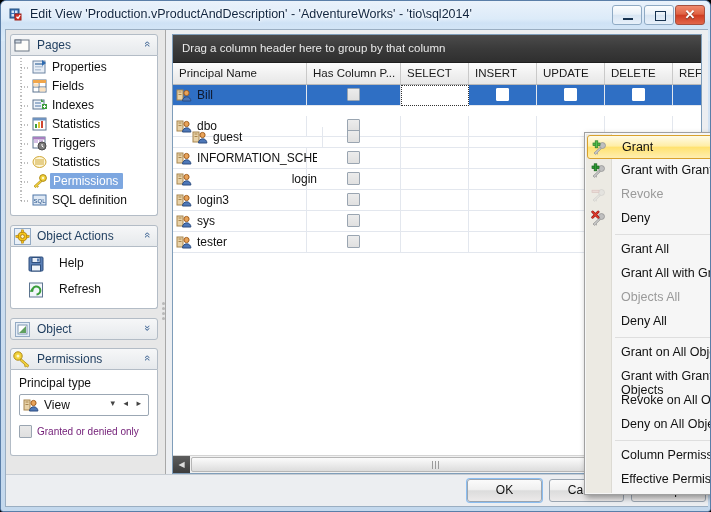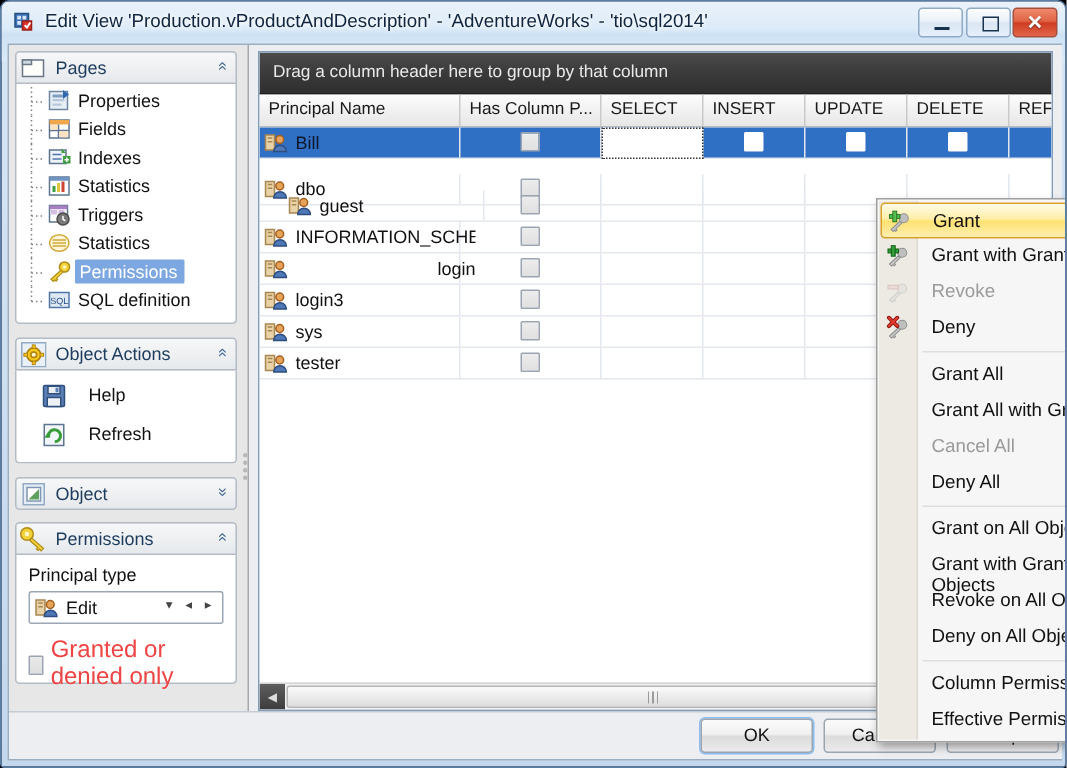--- a/index.html
+++ b/index.html
@@ -134,21 +134,21 @@
   .combo .c-arrows {
     position:absolute; right:4px; top:3px; font-size:9px; color:#444;
     letter-spacing:3px;
   }
   .chk-row { margin-top:9px; display:flex; align-items:center; }
   .chk-box {
     width:13px; height:13px; border:1px solid #9aa5b1;
     background: linear-gradient(180deg,#e9e9e9,#dfdfdf);
     margin-right:5px; border-radius:1px;
   }
-  .chk-label { font-size:16px; color:#ef4444; }
+  .chk-label { font-size:10px; color:#701a75; }
 
   
   #splitter {
     position:absolute; left:155px; top:270px; width:5px; height:24px;
   }
   #splitter i {
     display:block; width:3px; height:3px; background:#b8b8b8;
     border-radius:50%; margin:2px 0 0 1px;
   }
 
@@ -551,21 +551,21 @@
           <div class="combo">
             <span class="c-icon">
               <svg width="17" height="16" viewBox="0 0 17 16">
                   <rect x="1" y="3" width="6" height="10" fill="#e8d2a8" stroke="#a8864f"></rect>
                   <line x1="2.5" y1="5" x2="5.5" y2="5" stroke="#a8864f"></line>
                   <line x1="2.5" y1="7.5" x2="5.5" y2="7.5" stroke="#a8864f"></line>
                   <circle cx="10.5" cy="6" r="2.6" fill="#e8a35a" stroke="#a35f1e"></circle>
                   <path d="M6.5 14 a4.2 4.2 0 0 1 8.4 0z" fill="#4e78b8" stroke="#2d4d80"></path>
                 </svg>
             </span>
-            <span class="c-text">Edit</span>
+            <span class="c-text">View</span>
             <span class="c-arrows">▾ ◂ ▸</span>
           </div>
           <div class="chk-row">
             <span class="chk-box"></span>
             <span class="chk-label">Granted or denied only</span>
           </div>
         </div>
       </div>
 
       <div id="splitter">
@@ -855,21 +855,21 @@
 
         <div class="msep"></div>
 
         <div class="mi">
           <span class="mi-lbl">Grant All</span>
         </div>
         <div class="mi">
           <span class="mi-lbl">Grant All with Grant Option</span>
         </div>
         <div class="mi disabled">
-          <span class="mi-lbl">Cancel All</span>
+          <span class="mi-lbl">Objects All</span>
         </div>
         <div class="mi">
           <span class="mi-lbl">Deny All</span>
         </div>
 
         <div class="msep"></div>
 
         <div class="mi">
           <span class="mi-lbl">Grant on All Objects</span>
         </div>

